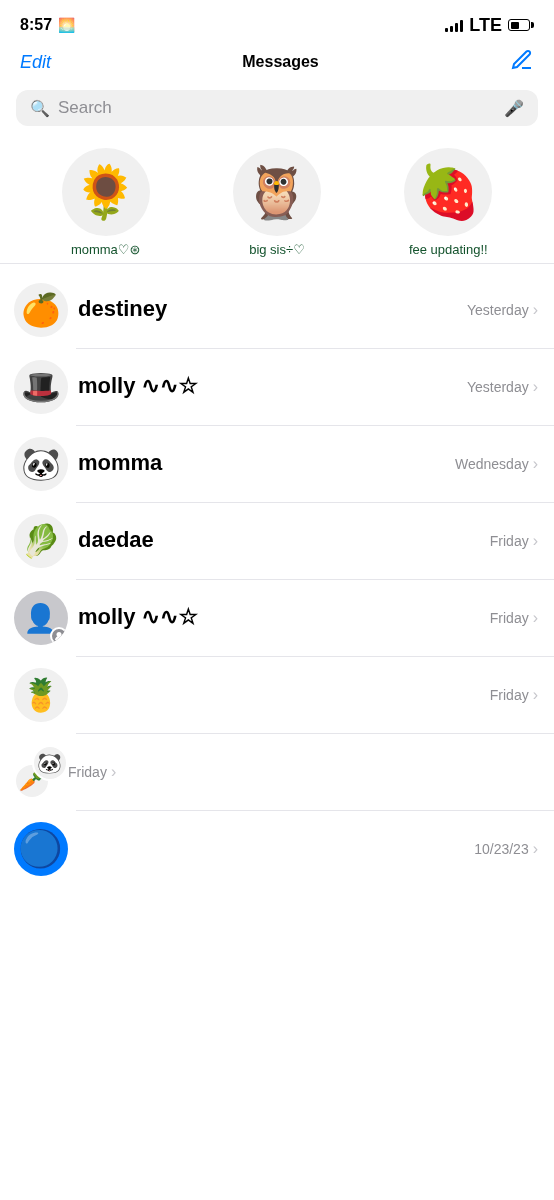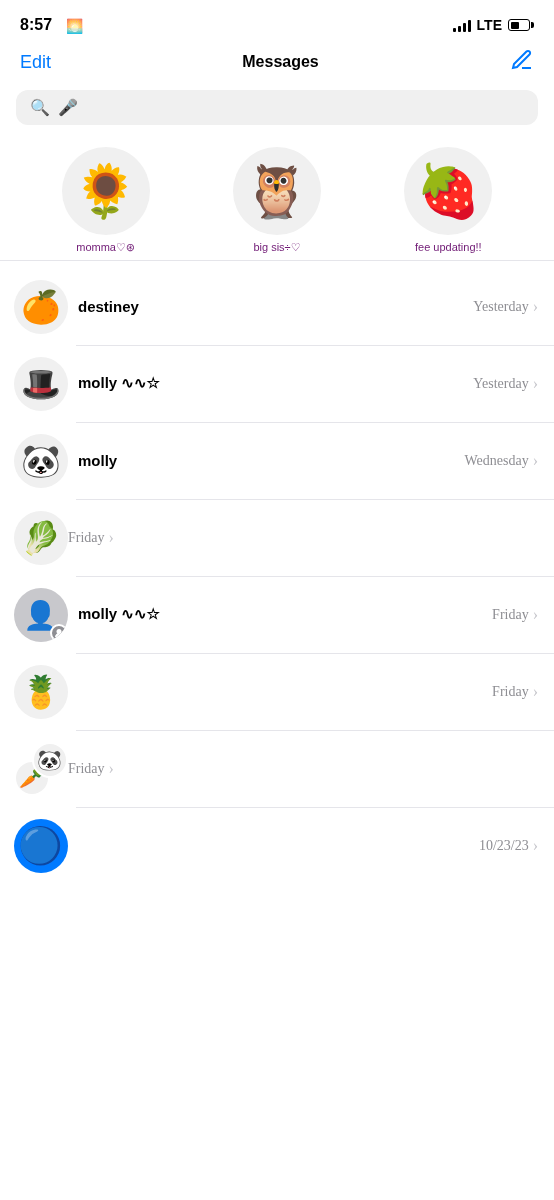--- a/index.html
+++ b/index.html
@@ -18,41 +18,41 @@
       justify-content: space-between;
       align-items: center;
       padding: 12px 20px 6px 20px;
       height: 44px;
     }
     .status-time {
       font-size: 16px;
       font-weight: 600;
       color: #000;
       display: flex;
-      align-items: flex-end;
-      gap: 14px;
+      align-items: center;
+      gap: 6px;
     }
     .status-right {
       display: flex;
       align-items: center;
       gap: 6px;
     }
     .signal-bars {
       display: flex;
       align-items: flex-end;
       gap: 2px;
       height: 14px;
     }
     .signal-bar {
       width: 3px;
       background: #000;
       border-radius: 1px;
     }
     .lte-text {
-      font-size: 14px;
+      font-size: 18px;
       font-weight: 600;
       color: #000;
     }
     .battery {
       display: flex;
       align-items: center;
       gap: 1px;
     }
     .battery-body {
       width: 22px;
@@ -81,20 +81,21 @@
     .nav-bar {
       display: flex;
       justify-content: space-between;
       align-items: center;
       padding: 4px 20px 8px 20px;
     }
     .nav-edit {
       font-size: 18px;
       color: #007AFF;
       font-weight: 400;
+      font-style: italic;
     }
     .nav-title {
       font-size: 16px;
       font-weight: 600;
       color: #000;
     }
     .nav-compose {
       color: #007AFF;
       font-size: 22px;
       line-height: 1;
@@ -147,22 +148,22 @@
       border-radius: 50%;
       background: #f0f0f0;
       display: flex;
       align-items: center;
       justify-content: center;
       overflow: hidden;
       font-size: 52px;
       line-height: 1;
     }
     .contact-name {
-      font-size: 11px;
-      color: #701a75;
+      font-size: 13px;
+      color: #14532d;
       text-align: left;
     }
 
     
     .divider {
       height: 1px;
       background: #e5e5ea;
       margin-left: 76px;
     }
     .divider-full {
@@ -192,32 +193,31 @@
       font-size: 32px;
       flex-shrink: 0;
       overflow: hidden;
       position: relative;
     }
     .message-content {
       flex: 1;
       padding: 0 10px;
     }
     .message-name {
-      font-size: 15px;
+      font-size: 22px;
       font-weight: 600;
       color: #000;
       margin-bottom: 2px;
     }
     .message-meta {
       display: flex;
       flex-direction: column;
       align-items: center;
       gap: 4px;
       flex-shrink: 0;
-      font-family: Liberation Serif, serif;
     }
     .message-time {
       font-size: 14px;
       color: #8e8e93;
     }
     .message-chevron {
       color: #c7c7cc;
       font-size: 16px;
     }
     .meta-row {
@@ -310,20 +310,21 @@
   <span class="nav-compose">
     <svg class="compose-icon" viewBox="0 0 24 24" fill="none" stroke="#007AFF" stroke-width="2">
       <path d="M12 20h9"></path>
       <path d="M16.5 3.5a2.121 2.121 0 013 3L7 19l-4 1 1-4L16.5 3.5z"></path>
     </svg>
   </span>
 </div>
 
 <div class="search-bar">
   <span class="search-icon-wrap">🔍</span>
+  <span class="search-text">Search</span>
   <span class="search-mic">🎤</span>
 </div>
 
 <div class="pinned-contacts">
   <div class="pinned-contact">
     <div class="avatar-circle">🌻</div>
     <span class="contact-name">momma♡⊛</span>
   </div>
   <div class="pinned-contact">
     <div class="avatar-circle">🦉</div>
@@ -363,33 +364,36 @@
         <span class="message-time">Yesterday</span>
         <span class="message-chevron">›</span>
       </div>
     </div>
   </div>
   <div class="divider"></div>
 
   <div class="message-item">
     <div class="message-avatar">🐼</div>
     <div class="message-content">
-      <div class="message-name">molly</div>
+      <div class="message-name">momma</div>
     </div>
     <div class="message-meta">
       <div class="meta-row">
         <span class="message-time">Wednesday</span>
         <span class="message-chevron">›</span>
       </div>
     </div>
   </div>
   <div class="divider"></div>
 
   <div class="message-item">
     <div class="message-avatar">🥬</div>
+    <div class="message-content">
+      <div class="message-name">daedae</div>
+    </div>
     <div class="message-meta">
       <div class="meta-row">
         <span class="message-time">Friday</span>
         <span class="message-chevron">›</span>
       </div>
     </div>
   </div>
   <div class="divider"></div>
 
   <div class="message-item">

